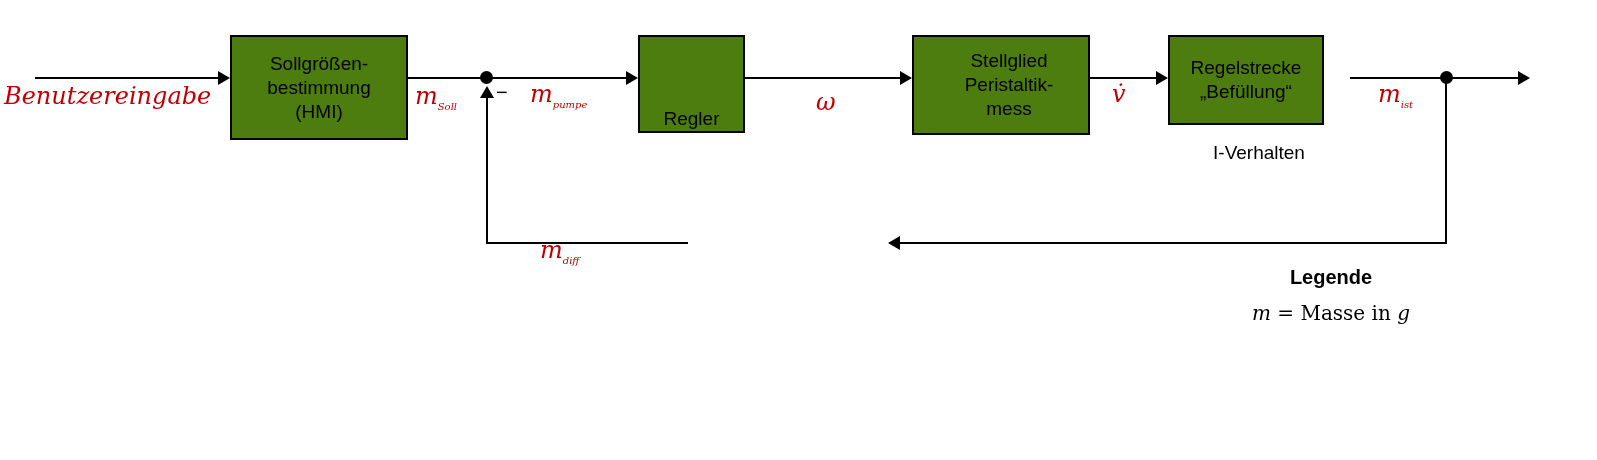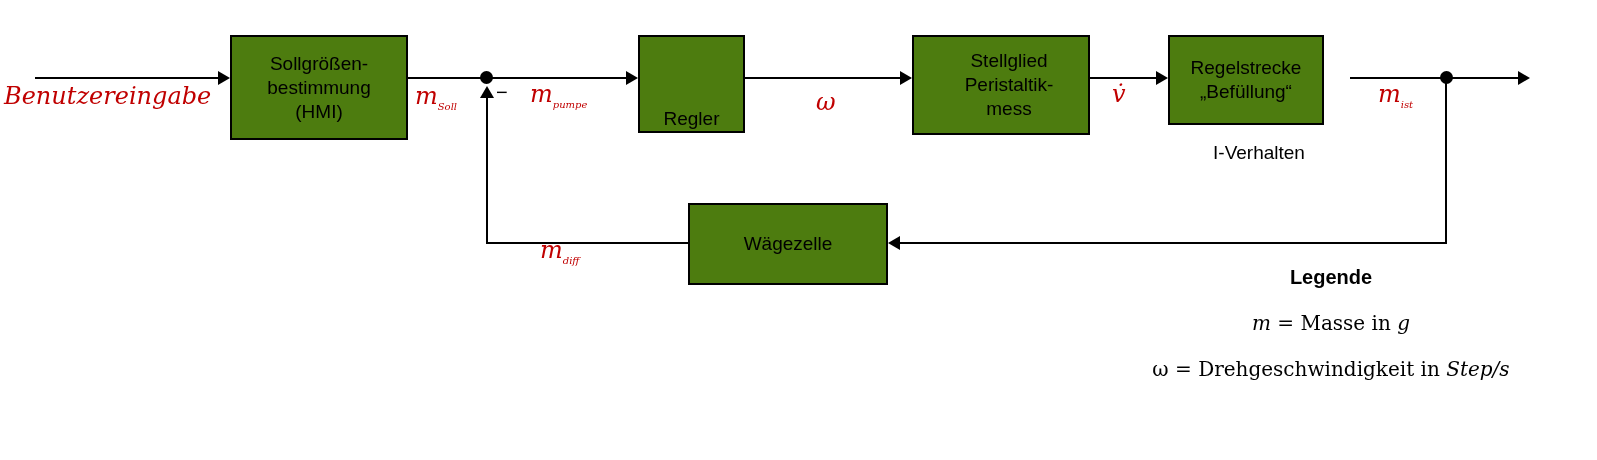--- a/index.html
+++ b/index.html
@@ -66,21 +66,21 @@
     left: 1096px;
     top: 266px;
     width: 470px;
     text-align: center;
     color: #000;
   }
   .legend-title {
     font-family: "Liberation Sans", sans-serif;
     font-weight: bold;
     font-size: 20px;
-    margin-bottom: 22px;
+    margin-bottom: 12px;
   }
   .legend-entry {
     font-family: "DejaVu Serif", serif;
     font-size: 20px;
     margin-bottom: 22px;
     white-space: nowrap;
   }
   .it { font-style: italic; }
 </style>
 </head>
@@ -136,39 +136,30 @@
   <div class="sig" style="left:1378px; top:40px;"><span>m</span><sub>ist</sub></div>
 
   <div class="hl" style="left:1350px; top:77px; width:168px;"></div>
   <div class="arr-r" style="left:1518px; top:71px;"></div>
   <div class="dot" style="left:1440px; top:71px;"></div>
 
   <div class="vl" style="left:1445px; top:78px; height:165px;"></div>
   <div class="hl" style="left:900px; top:242px; width:547px;"></div>
   <div class="arr-l" style="left:888px; top:236px;"></div>
 
-  <div class="box" style="left:688px; top:203px; width:200px; height:82px;">
-    <div>Wägezelle</div>
-  </div>
 
   <div class="sig" style="left:540px; top:196px;"><span>m</span><sub>diff</sub></div>
 
   <div class="hl" style="left:486px; top:242px; width:202px;"></div>
   <div class="vl" style="left:486px; top:98px; height:146px;"></div>
   <div class="arr-u" style="left:480px; top:86px;"></div>
 
   <div class="legend">
     <div class="legend-title">Legende</div>
     <div class="legend-entry">
       <span class="it">m</span>
       <span>=</span>
       <span>Masse in</span>
       <span class="it">g</span>
     </div>
-    <div class="legend-entry">
-      <span>ω</span>
-      <span>=</span>
-      <span>Drehgeschwindigkeit in</span>
-      <span class="it">Step/s</span>
-    </div>
   </div>
 
 </div>
 
 </body></html>

